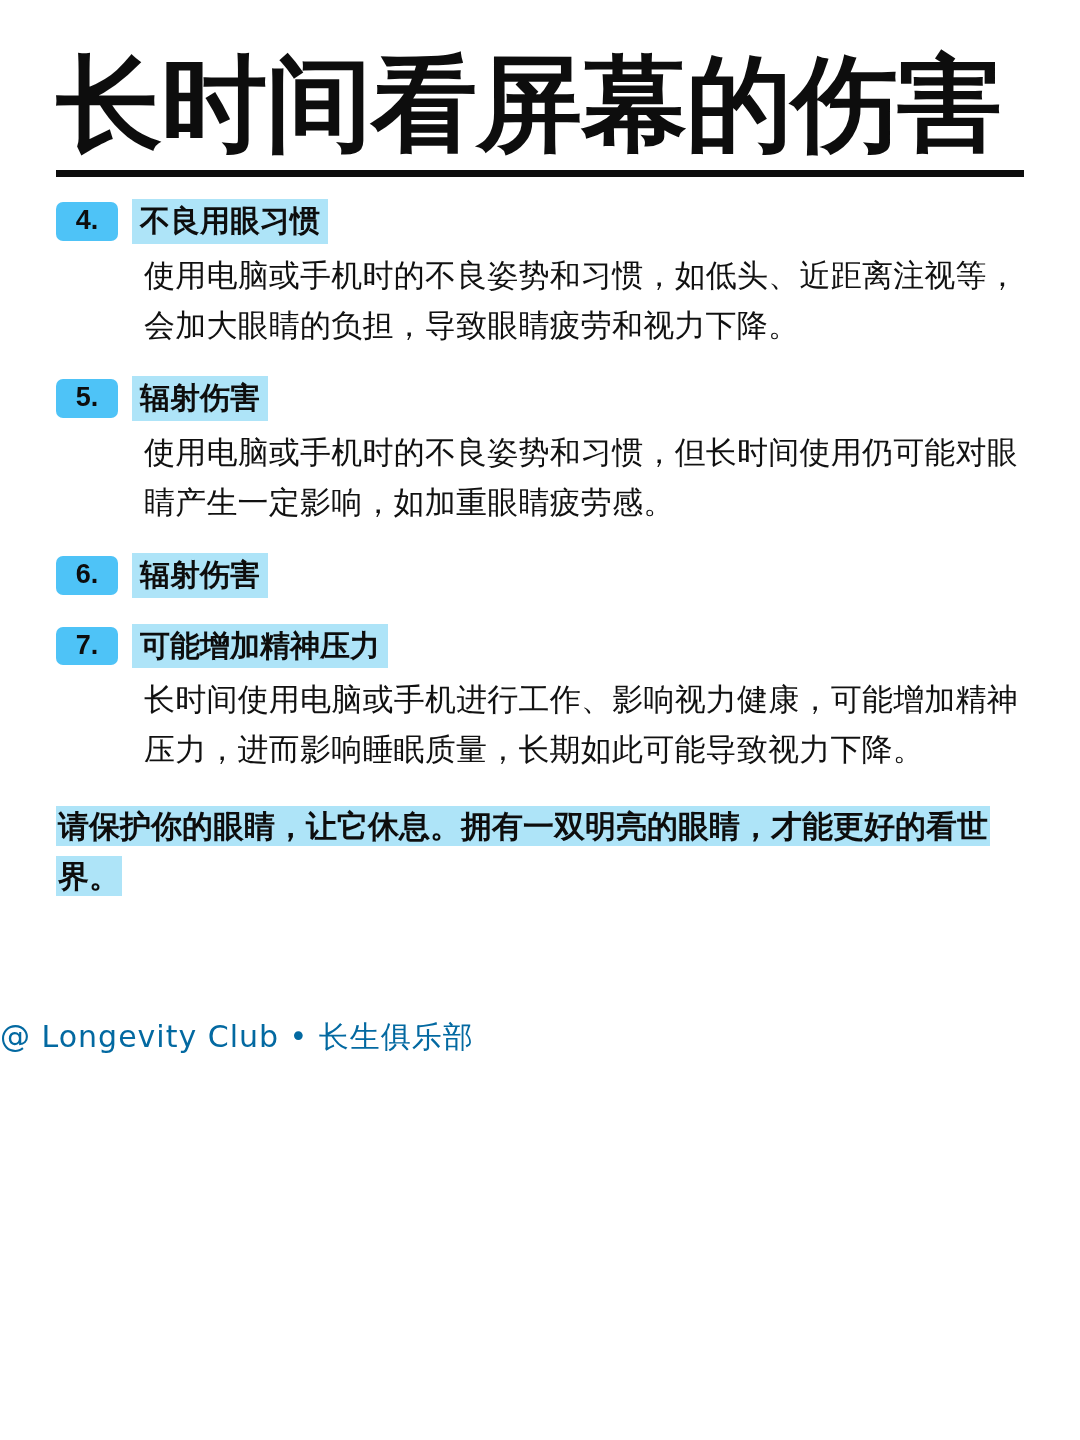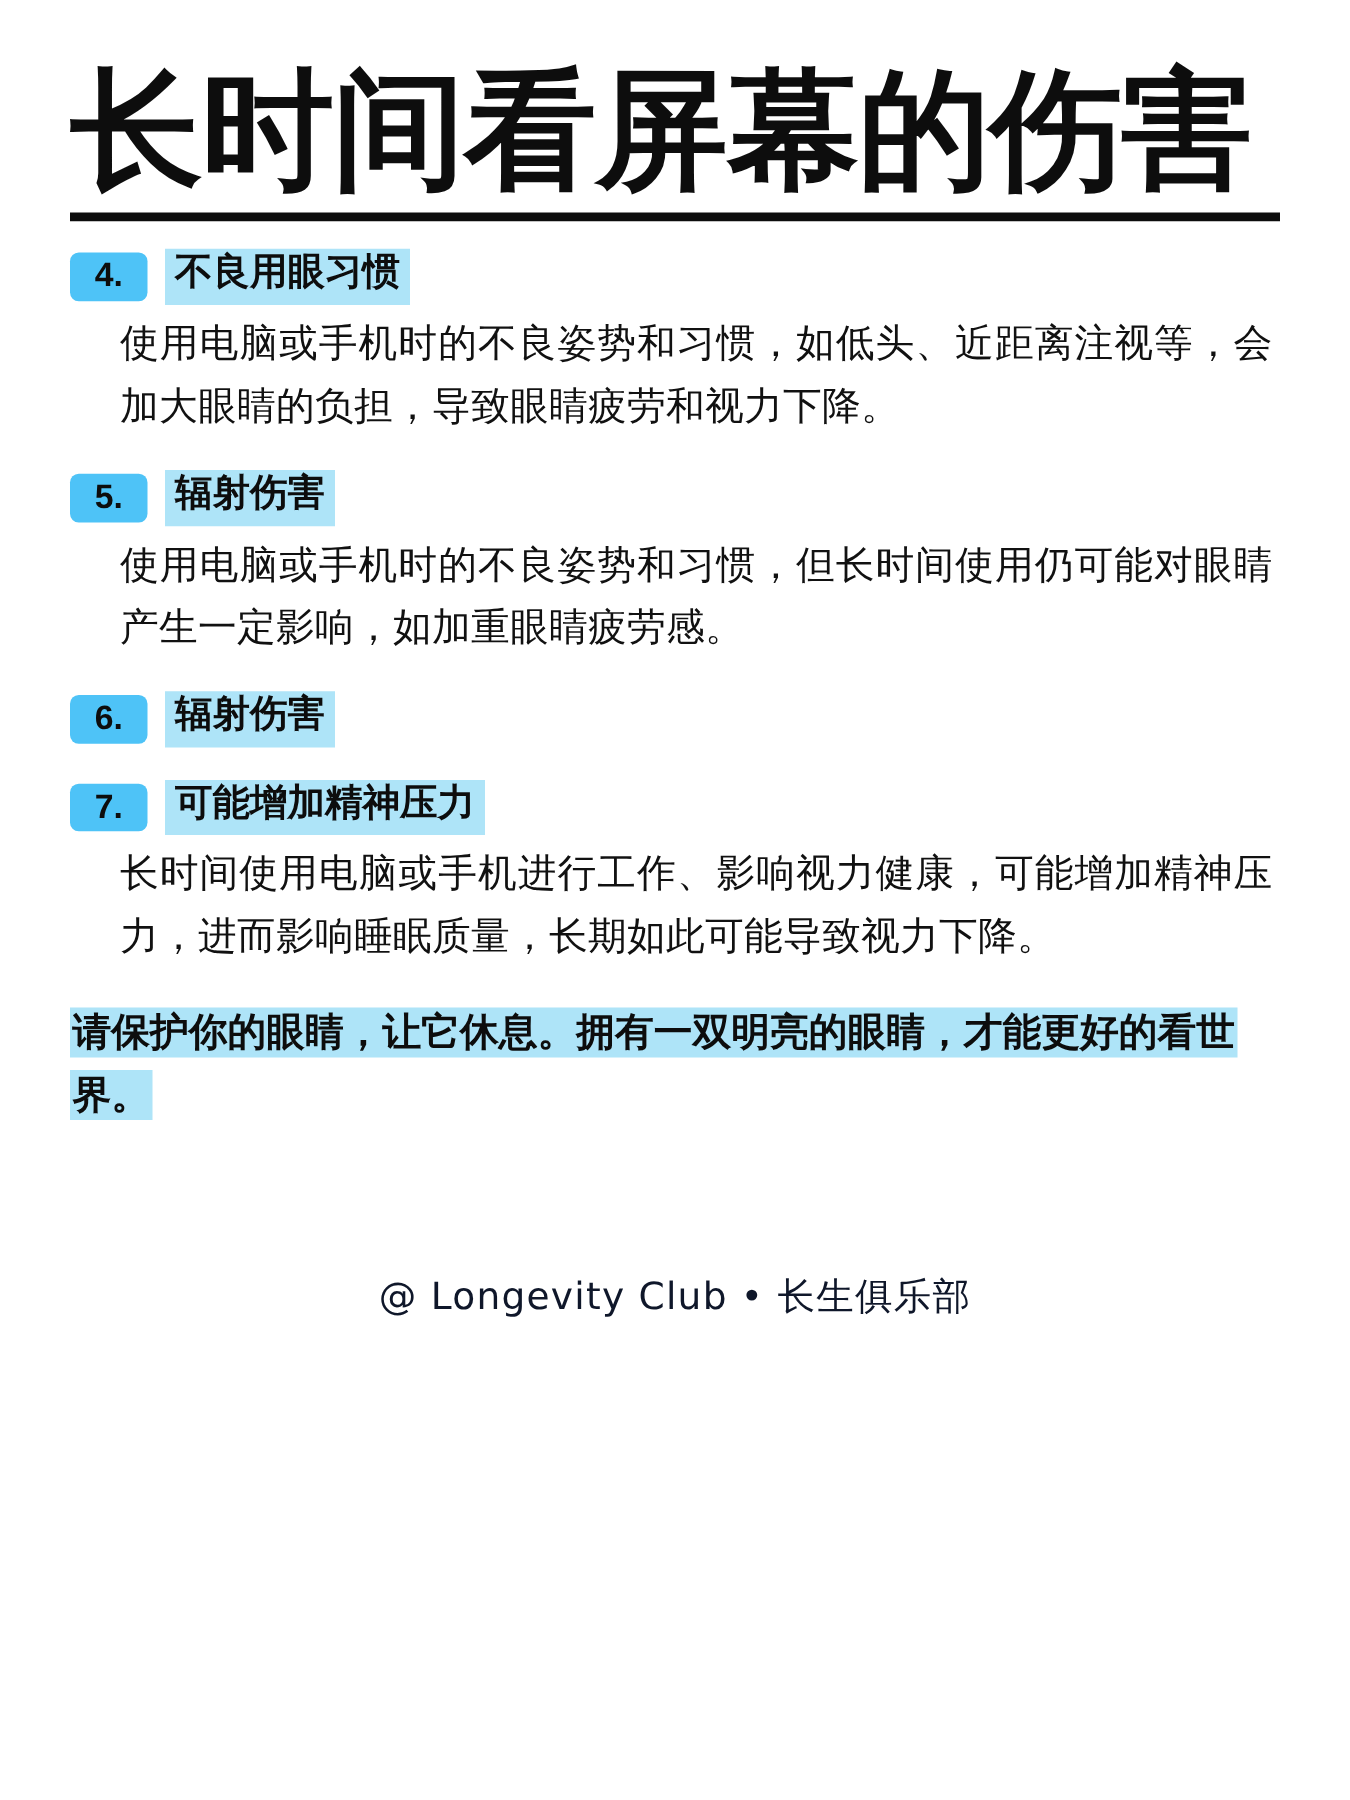--- a/index.html
+++ b/index.html
@@ -65,26 +65,26 @@
     border-radius: 7px;
     line-height: 1.1;
     min-width: 34px;
     text-align: center;
   }
   .item-title {
     background: #aee4f8;
     color: #0d0d0d;
     font-weight: 700;
     font-size: 30px;
-    font-family: Liberation Mono, monospace;
+    font-family: Liberation Serif, serif;
     padding: 3px 8px 4px 8px;
     line-height: 1.25;
   }
   .item-body {
-    margin-left: 40px;
+    margin-left: 88px;
     font-size: 31px;
     line-height: 1.62;
     color: #111111;
     font-family: "DejaVu Sans", sans-serif;
     letter-spacing: 0.2px;
     text-align: justify;
     padding-right: 6px;
   }
   
   .closing {
@@ -100,22 +100,22 @@
     padding: 2px 2px;
     box-decoration-break: clone;
     -webkit-box-decoration-break: clone;
   }
   
   .footer {
     position: absolute;
     left: 0;
     right: 0;
     bottom: 54px;
-    text-align: center;
-    color: #0f172a;
+    text-align: left;
+    color: #0369a1;
     font-size: 30px;
     font-family: "DejaVu Sans", sans-serif;
     letter-spacing: 1px;
   }
 </style>
 </head>
 <body>
 
 <div class="page">
 

